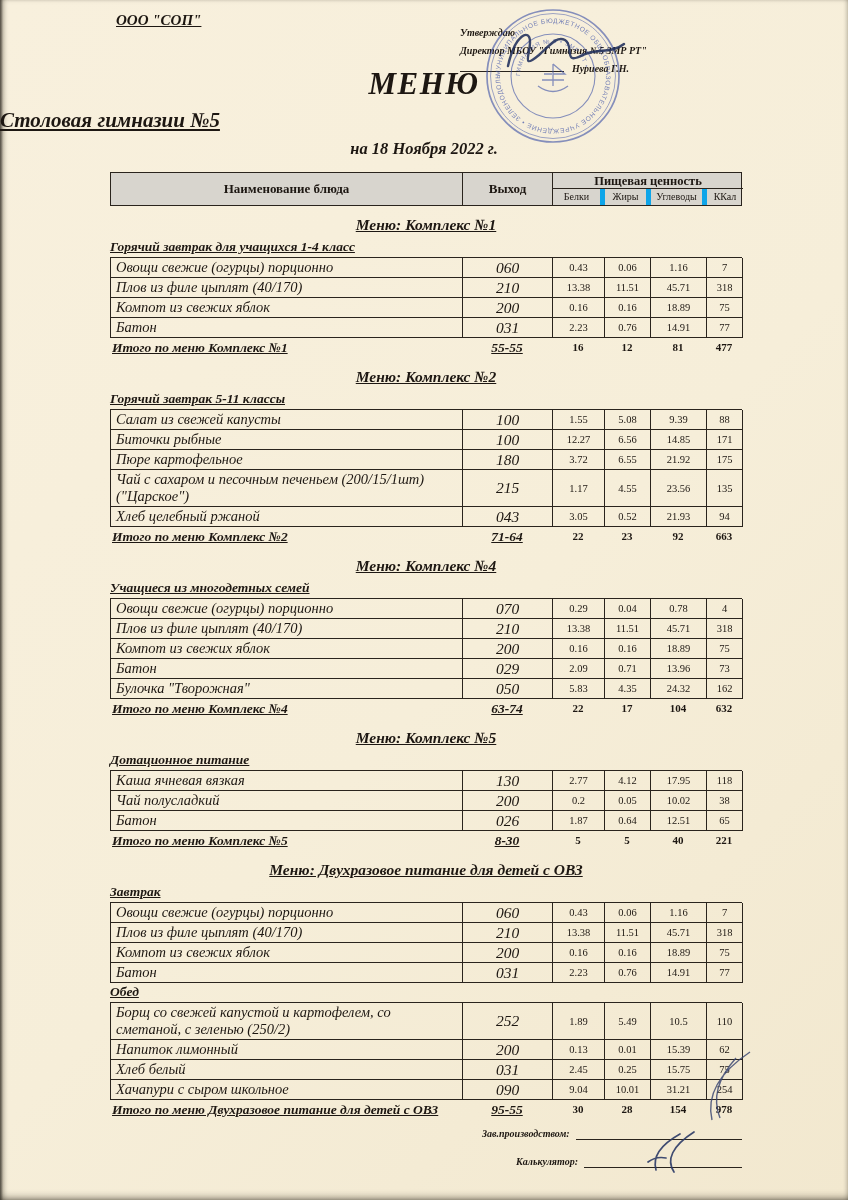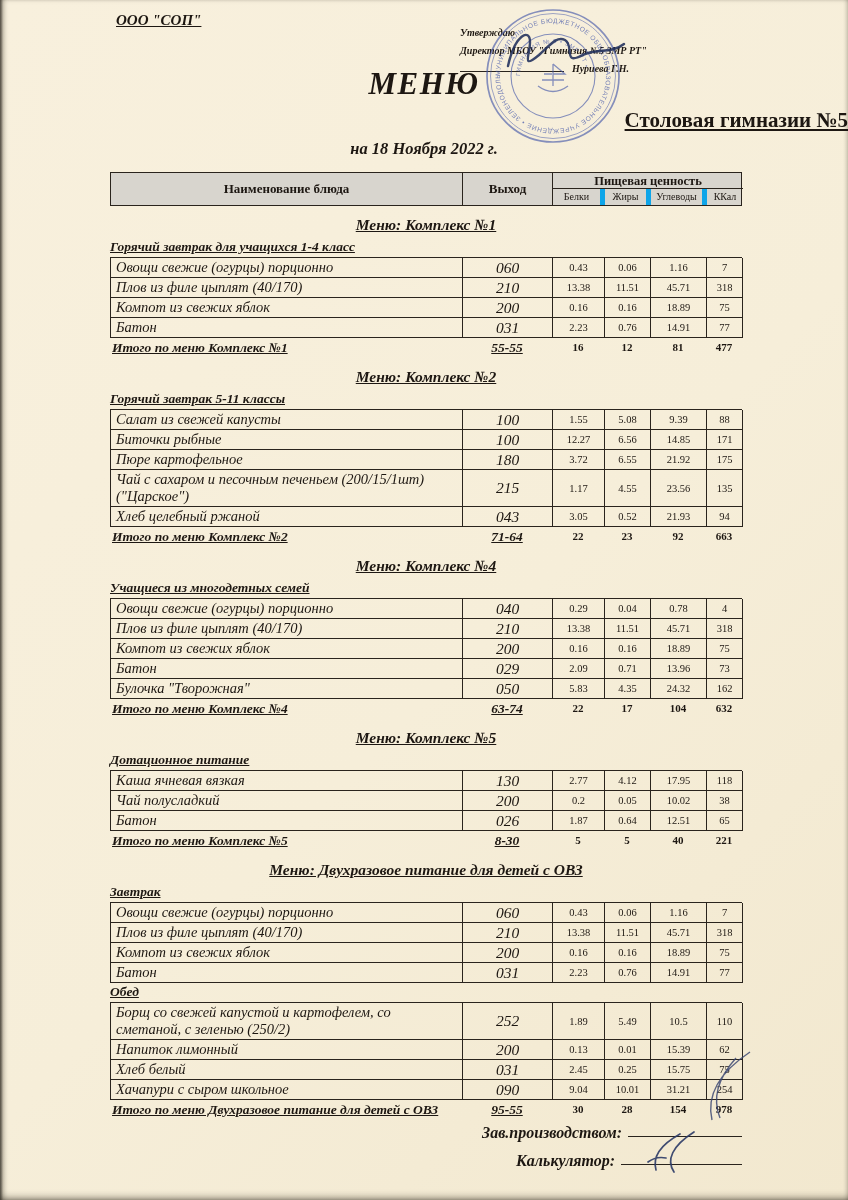--- a/index.html
+++ b/index.html
@@ -20,22 +20,22 @@
     position:absolute; left:116px; top:12px;
     font-weight:bold; font-style:italic; text-decoration:underline; font-size:15px;
   }
   .approve {
     position:absolute; left:460px; top:24px; width:340px;
     font-style:italic; font-weight:bold; font-size:10px; line-height:18px;
   }
   .sig-underline { display:inline-block; width:104px; border-bottom:1px solid #2a241d; height:12px; margin-right:8px; }
   .doc-title { position:absolute; top:66px; left:0; width:100%; text-align:center;
     font-size:31px; font-weight:bold; font-style:italic; letter-spacing:1.5px; }
-  .doc-sub { position:absolute; top:108px; left:0; width:100%; text-align:right;
-    font-size:21px; font-weight:bold; text-decoration:underline; }
+  .doc-sub { position:absolute; top:108px; left:0; width:100%; text-align:left;
+    font-size:21px; font-weight:bold; font-style:italic; text-decoration:underline; }
   .doc-date { position:absolute; top:139px; left:0; width:100%; text-align:center;
     font-size:16.5px; font-weight:bold; font-style:italic; }
   .stamp { position:absolute; left:468px; top:0px; pointer-events:none; }
   .sig-top { position:absolute; left:498px; top:24px; pointer-events:none; }
   
   .tablewrap { width:632px; margin-left:110px; }
   .thead {
     display:grid; grid-template-columns:352px 90px 190px;
     border:1px solid #2a241d; background:#d8d5ce;
   }
@@ -57,21 +57,21 @@
     display:flex; align-items:center; }
   .c.out { font-style:italic; font-size:15.5px; display:flex; align-items:center; justify-content:center; }
   .c.num { font-size:10.5px; display:flex; align-items:center; justify-content:center; }
   .trow.total { font-weight:bold; }
   .total .tname { font-style:italic; font-size:13.5px; text-decoration:underline;
     padding:2px 0 0 2px; min-height:20px; }
   .total .tout { font-style:italic; font-size:13.5px; text-decoration:underline; text-align:center; padding-top:2px; }
   .total .tnum { font-size:11px; text-align:center; padding-top:3px; }
   
   .footer { margin-top:4px; padding-left:372px; }
-  .fline { display:flex; align-items:flex-start; font-weight:bold; font-style:italic; font-size:16px;
+  .fline { display:flex; align-items:center; font-weight:bold; font-style:italic; font-size:10px;
     height:18px; margin-bottom:10px; }
   .fline .rule { flex:1; border-bottom:1px solid #2a241d; height:13px; margin-left:6px; }
   .fline.calc { padding-left:34px; }
   .sig-bottom { position:absolute; left:662px; top:1048px; pointer-events:none; }
   .sig-calc { position:absolute; left:618px; top:1128px; pointer-events:none; }
   .page::before { content:""; position:absolute; left:0; top:0; bottom:0; width:3px;
     background:linear-gradient(90deg,#37332b,rgba(55,51,43,0)); opacity:.65; pointer-events:none; }
 </style>
 </head>
 <body>
@@ -237,21 +237,21 @@
             <div class="c tnum">92</div>
             <div class="c tnum">663</div>
           </div>
         </div>
         <div class="section">
           <div class="sec-title">Меню: Комплекс №4</div>
           <div class="group-label">Учащиеся из многодетных семей</div>
           <div class="tbody">
             <div class="trow">
               <div class="c name">Овощи свежие (огурцы) порционно</div>
-              <div class="c out">040</div>
+              <div class="c out">070</div>
               <div class="c num">0.29</div>
               <div class="c num">0.04</div>
               <div class="c num">0.78</div>
               <div class="c num">4</div>
             </div>
             <div class="trow">
               <div class="c name">Плов из филе цыплят (40/170)</div>
               <div class="c out">210</div>
               <div class="c num">13.38</div>
               <div class="c num">11.51</div>

